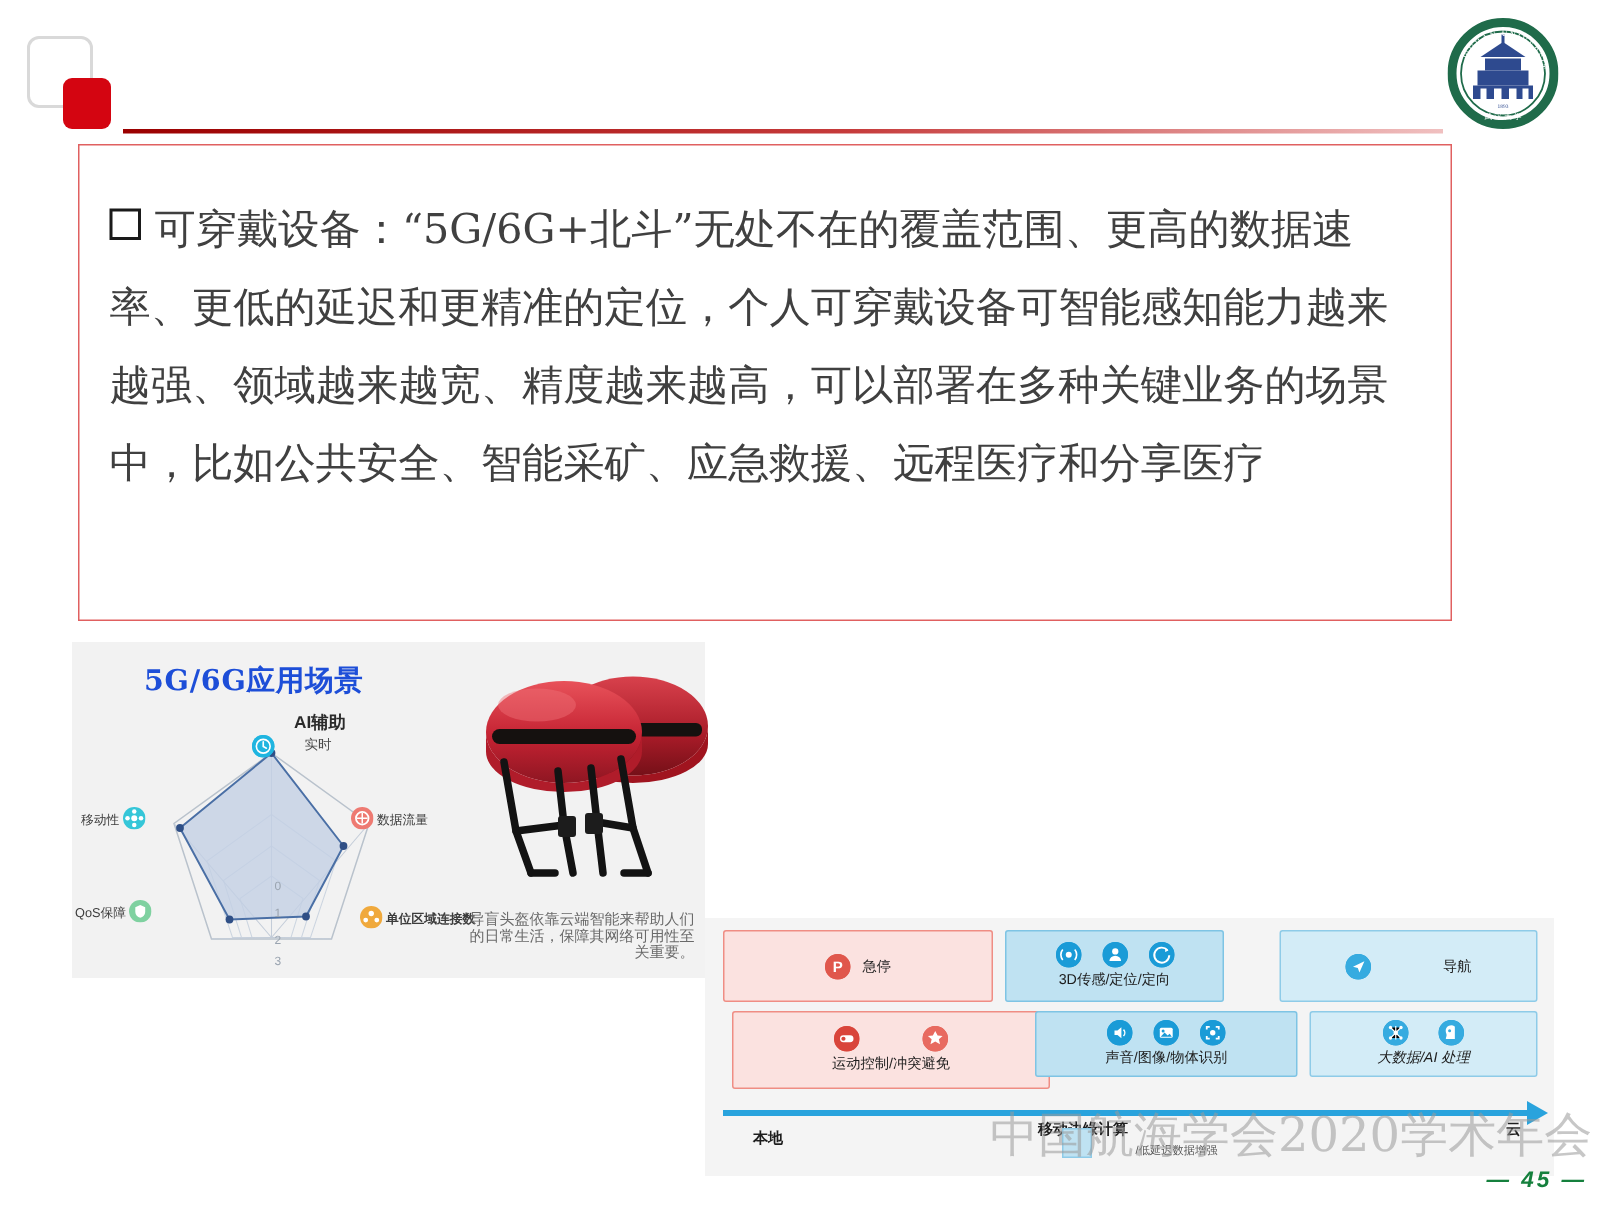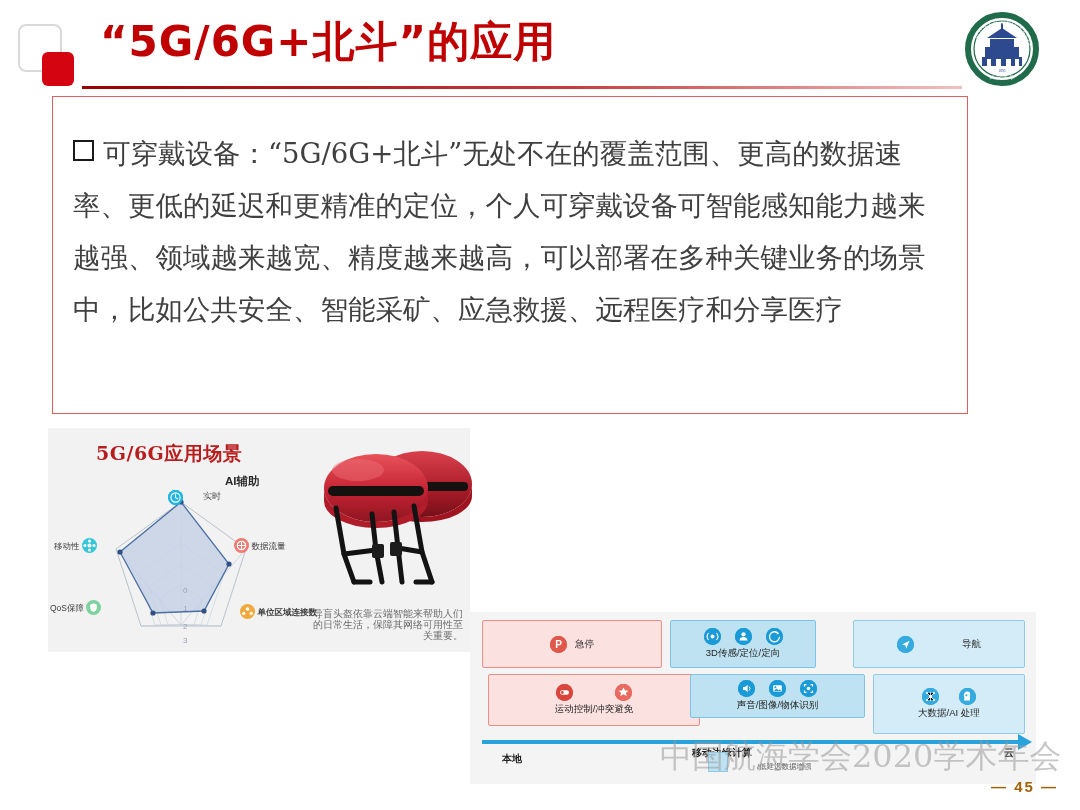--- a/index.html
+++ b/index.html
@@ -54,25 +54,25 @@
   }
 
   
   .radar-panel{
     position:absolute;left:48px;top:428px;width:422px;height:224px;
     background:#f2f2f2;
   }
   .radar-title{
     position:absolute;left:48px;top:13px;
     font-family:"DejaVu Serif","Liberation Serif",serif;
-    font-size:19px;color:#b91c1c;font-weight:bold;letter-spacing:.5px;
+    font-size:19px;color:#1d4ed8;font-weight:bold;letter-spacing:.5px;
   }
   .radar-sub{
     position:absolute;left:148px;top:46px;
-    font-size:11.5px;font-weight:bold;color:#2b2b2b;margin-left:29px;
+    font-size:11.5px;font-weight:bold;color:#2b2b2b;
   }
   .radar-sub2{
     position:absolute;left:155px;top:62px;
     font-size:9px;color:#4a4a4a;text-align:center;
   }
   .radar-svg{position:absolute;left:8px;top:52px;}
   .axis-label{
     position:absolute;font-size:8.5px;color:#3c3c3c;white-space:nowrap;
   }
   .lab-icon{
@@ -116,34 +116,33 @@
 
   
   .watermark{
     position:absolute;left:660px;top:735px;
     font-family:"DejaVu Serif","Liberation Serif",serif;
     font-size:32px;color:#9a9a9a;opacity:.55;white-space:nowrap;
     pointer-events:none;
   }
   .pagenum{
     position:absolute;right:22px;top:778px;
-    font-size:15px;font-weight:bold;color:#a16207;letter-spacing:2px;
+    font-size:15px;font-weight:bold;color:#15803d;letter-spacing:2px;font-style:italic;
   }
 </style>
 </head>
 <body>
 
 <div class="slide">
 
   <div class="deco">
     <div class="sq-outline"></div>
     <div class="sq-fill"></div>
   </div>
 
-  <div class="title">“5G/6G+北斗”的应用</div>
   <div class="title-rule"></div>
 
   <div class="logo">
     <svg width="74" height="74" viewBox="0 0 74 74">
       <circle cx="37" cy="37" r="35" fill="#ffffff" stroke="#1f6b4a" stroke-width="1"></circle>
       <circle cx="37" cy="37" r="34" fill="none" stroke="#1f6b4a" stroke-width="6"></circle>
       <circle cx="37" cy="37" r="28" fill="#ffffff" stroke="#1f6b4a" stroke-width="1.2"></circle>
       <g fill="#2e4a8f">
         <rect x="17" y="45" width="40" height="9"></rect>
         <rect x="20" y="35" width="34" height="10"></rect>
@@ -403,21 +402,21 @@
                 <path d="M12.5 10.6 V12.4 H10.5"></path>
                 <path d="M6.5 12.4 H4.5 V10.6"></path>
               </g>
               <circle cx="8.5" cy="8.5" r="1.8" fill="#fff"></circle>
             </svg>
         </span>
       </div>
       <div class="box-label">声音/图像/物体识别</div>
     </div>
 
-    <div class="box blue2" style="left:403px;top:62px;width:152px;height:60px;">
+    <div class="box blue2" style="left:403px;top:62px;width:152px;height:44px;font-style:italic;">
       <div class="box-icons" style="gap:20px;">
         <span class="ic blue">
           <svg width="17" height="17" viewBox="0 0 17 17">
               <circle cx="8.5" cy="8.5" r="8.5" fill="#36abe0"></circle>
               <g stroke="#fff" stroke-width=".8">
                 <path d="M5 5 L8.5 8.5 L12 5 M5 12 L8.5 8.5 L12 12 M8.5 4 V13"></path>
               </g>
               <circle cx="8.5" cy="8.5" r="1.5" fill="#fff"></circle>
               <circle cx="5" cy="5" r="1.1" fill="#fff"></circle>
               <circle cx="12" cy="5" r="1.1" fill="#fff"></circle>

